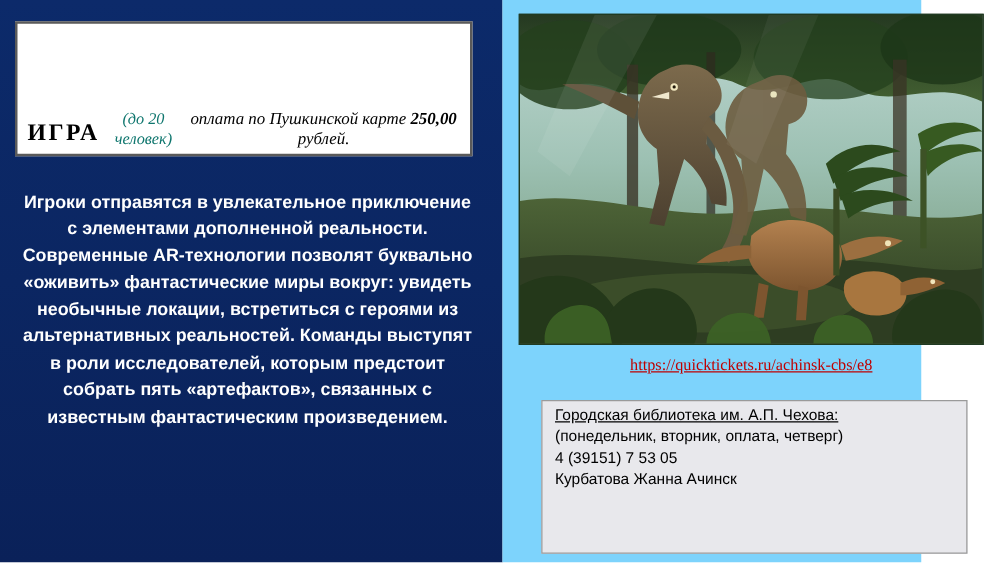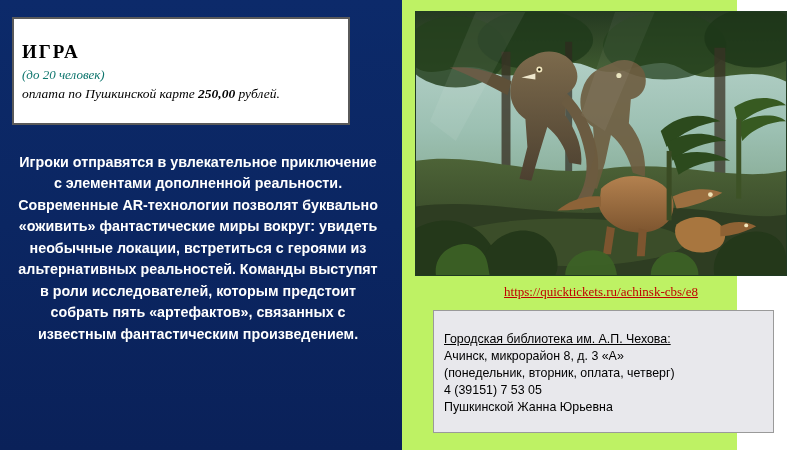--- a/index.html
+++ b/index.html
@@ -28,28 +28,28 @@
     width: 402px;
     height: 450px;
     background: #0d2b6b;
     background: linear-gradient(180deg, #0c2a6a 0%, #0b2662 50%, #0a2159 100%);
     box-sizing: border-box;
   }
   .title-card {
     position: absolute;
     left: 12px;
     top: 17px;
-    width: 338px;
+    width: 366px;
     height: 108px;
     background: #ffffff;
     border: 2px solid #5a5a5a;
     box-sizing: border-box;
     display: flex;
-    flex-direction: column;
-    align-items: flex-start;
+    flex-direction: row;
+    align-items: flex-end;
     justify-content: center;
     padding: 4px 8px;
   }
   .title-main {
     font-family: "Liberation Serif", serif;
     font-weight: bold;
     font-size: 19px;
     letter-spacing: 2px;
     color: #000000;
     line-height: 1.25;
@@ -87,21 +87,21 @@
     text-align: center;
   }
 
   
   .right-side {
     position: absolute;
     left: 402px;
     top: 0;
     width: 335px;
     height: 450px;
-    background: #bef264;
+    background: #7dd3fc;
   }
 
   
   .illustration {
     position: absolute;
     left: 13px;
     top: 11px;
     width: 372px;
     height: 265px;
     overflow: hidden;
@@ -124,27 +124,27 @@
     font-family: "Liberation Serif", serif;
     font-size: 13px;
     color: #c00000;
     text-decoration: underline;
     cursor: pointer;
   }
 
   .info-card {
     position: absolute;
     left: 31px;
-    top: 310px;
+    top: 320px;
     width: 341px;
     height: 123px;
     background: #e8e8ec;
     border: 1px solid #9a9a9a;
     box-sizing: border-box;
-    padding: 20px 10px 6px 10px;
+    padding: 3px 10px 6px 10px;
   }
   .info-line {
     font-family: "Liberation Sans", sans-serif;
     font-size: 12.4px;
     color: #000000;
     line-height: 1.38;
     white-space: nowrap;
   }
   .info-line.u {
     text-decoration: underline;
@@ -265,19 +265,18 @@
 
         <path d="M60,0 L110,0 L40,130 L14,110 Z" fill="#ffffff" opacity="0.07"></path>
         <path d="M200,0 L240,0 L190,120 L166,104 Z" fill="#ffffff" opacity="0.05"></path>
       </svg>
     </div>
 
     <div class="ticket-link">https://quicktickets.ru/achinsk-cbs/e8</div>
 
     <div class="info-card">
       <div class="info-line u">Городская библиотека им. А.П. Чехова:</div>
-      <div class="info-line">Ачинск, микрорайон 8, д. 3 «А»</div>
       <div class="info-line">(понедельник, вторник, оплата, четверг)</div>
       <div class="info-line">4 (39151) 7 53 05</div>
-      <div class="info-line">Пушкинской Жанна Юрьевна</div>
+      <div class="info-line">Курбатова Жанна Ачинск</div>
     </div>
   </div>
 </div>
 
 </body></html>

